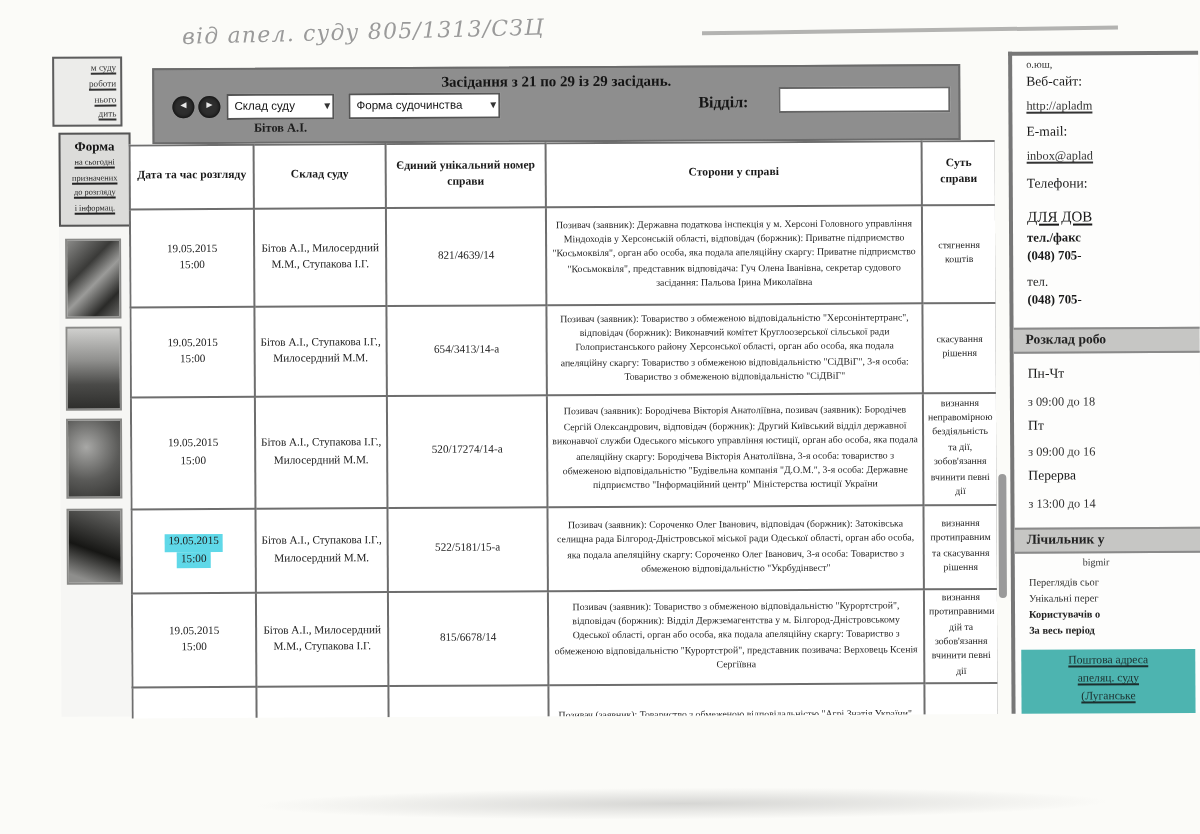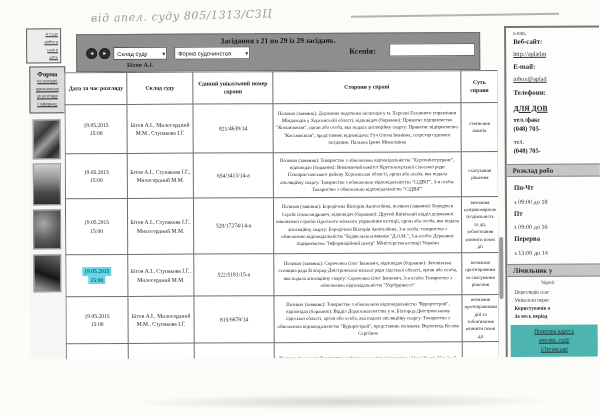--- a/index.html
+++ b/index.html
@@ -58,21 +58,21 @@
   td.c-parties{font-size:4.9px;line-height:1.5;color:#1f1f1f;}
   td.c-essence{font-size:4.9px;line-height:1.5;color:#222;}
   tr.hrow{height:32px}.r0{height:49px}.r1{height:45px}.r2{height:56px}.r3{height:42px}
   .r4{height:46px}.r5{height:40px}
   .hl{background:#5fd8e8;padding:0 2px;display:inline-block;}
 
   
   .rsb{position:absolute;left:505px;top:27px;width:95px;height:331px;border-left:2px solid #777;
     border-top:2px solid #777;background:#fdfdfc;box-sizing:border-box;}
   .rsb .itm{position:absolute;left:7px;white-space:nowrap;}
-  .lbl{font-size:6.8px;font-weight:bold;color:#1a1a1a;}
+  .lbl{font-size:6.8px;font-weight:normal;color:#1a1a1a;}
   .lnk{font-size:6.2px;text-decoration:underline;color:#333;}
   .ph{font-size:6.4px;font-weight:bold;color:#1a1a1a;}
   .bar{position:absolute;left:0;width:93px;height:13px;background:#c6c6c4;border-top:1px solid #8a8a8a;
     border-bottom:1px solid #8a8a8a;font-size:6.8px;font-weight:bold;color:#222;line-height:12px;
     padding-left:6px;box-sizing:border-box;}
   .cnt{font-size:5.2px;color:#333;}
   .cntb{font-size:5.2px;font-weight:bold;color:#222;}
   .teal{position:absolute;left:3px;top:297px;width:87px;height:32px;background:#4db4b0;
     padding:2px 3px;box-sizing:border-box;text-align:center;}
   .teal div{font-size:5.8px;text-decoration:underline;color:#1c2f2e;line-height:1.55;}
@@ -114,21 +114,21 @@
     <div class="circle c2"><span>►</span></div>
     <div class="dd dd1">
       <span>Склад суду</span>
       <span class="chev">▾</span>
     </div>
     <div class="judge">Бітов А.І.</div>
     <div class="dd dd2">
       <span>Форма судочинства</span>
       <span class="chev">▾</span>
     </div>
-    <div class="search-label">Ксенія:</div>
+    <div class="search-label">Відділ:</div>
     <input class="search-input" style="">
   </div>
 
   <div class="tablewrap">
    <table>
     <colgroup>
             <col style="width:62px">
             <col style="width:66px">
             <col style="width:80px">
             <col style="width:188px">

